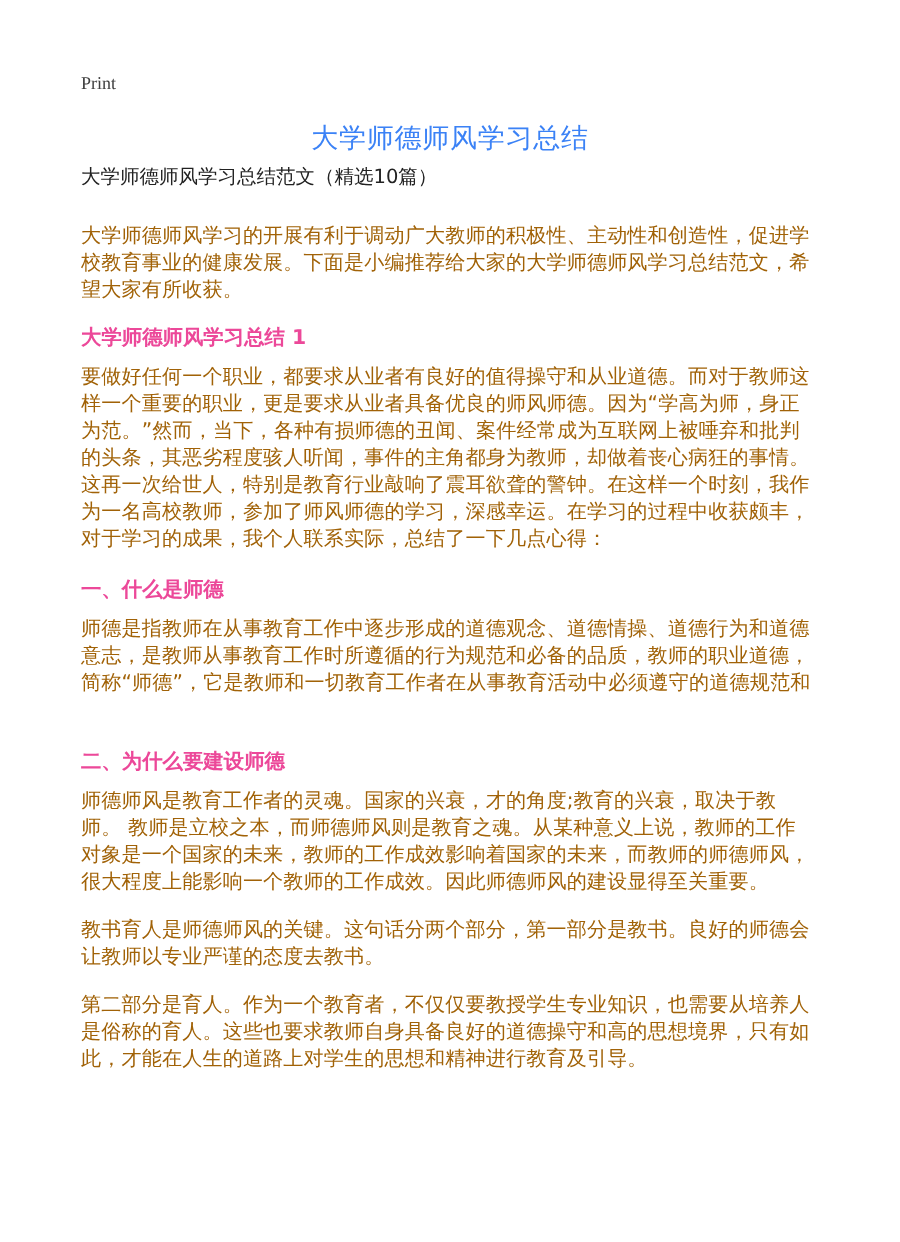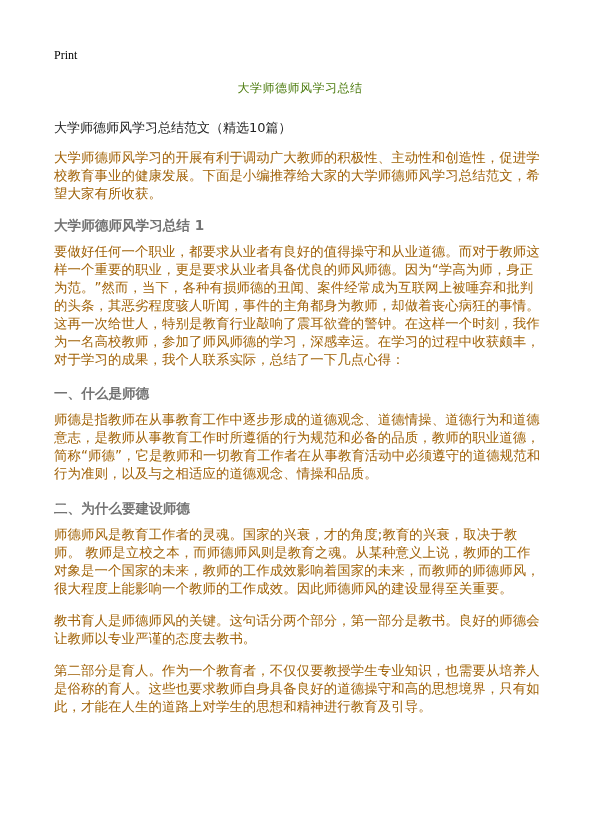--- a/index.html
+++ b/index.html
@@ -4,39 +4,39 @@
   <style>
     html, body { margin: 0; padding: 0; background: #ffffff; }
     body {
       width: 600px; height: 828px; overflow: hidden; position: relative;
       font-family: "DejaVu Sans", "Liberation Sans", sans-serif;
       color: #1a1a1a;
     }
     .print-label {
       position: absolute; left: 54px; top: 48px;
       font-family: "Liberation Serif", "DejaVu Serif", serif;
-      font-size: 12px; color: #000000;
+      font-size: 12px; color: #404040;
     }
     .doc-title {
       position: absolute; left: 0; top: 80px; width: 600px; text-align: center;
-      font-size: 12px; font-weight: normal; color: #4d7c0f; margin: 0;
+      font-size: 18px; font-weight: normal; color: #3b82f6; margin: 0;
       letter-spacing: 0.5px;
     }
     .subtitle {
-      position: absolute; left: 54px; top: 119px;
+      position: absolute; left: 54px; top: 109px;
       font-size: 13px; color: #222; margin: 0;
     }
     .block { position: absolute; left: 54px; width: 500px; margin: 0; }
     p.block {
       font-size: 13.4px; line-height: 18px; color: #a16207;
       letter-spacing: 0.1px;
     }
     p.block span { display: block; white-space: nowrap; }
     h3.block {
-      font-size: 13.6px; font-weight: bold; color: #737373; line-height: 18px;
+      font-size: 13.6px; font-weight: bold; color: #ec4899; line-height: 18px;
     }
   </style>
 </head>
 <body>
 
 <div>
   <div class="print-label">Print</div>
 
   <h1 class="doc-title">大学师德师风学习总结</h1>
 
@@ -59,21 +59,20 @@
     <span>为一名高校教师，参加了师风师德的学习，深感幸运。在学习的过程中收获颇丰，</span>
     <span>对于学习的成果，我个人联系实际，总结了一下几点心得：</span>
   </p>
 
   <h3 class="block" style="top:384px;">一、什么是师德</h3>
 
   <p class="block" style="top:411px;">
     <span>师德是指教师在从事教育工作中逐步形成的道德观念、道德情操、道德行为和道德</span>
     <span>意志，是教师从事教育工作时所遵循的行为规范和必备的品质，教师的职业道德，</span>
     <span>简称“师德”，它是教师和一切教育工作者在从事教育活动中必须遵守的道德规范和</span>
-    <span>行为准则，以及与之相适应的道德观念、情操和品质。</span>
   </p>
 
   <h3 class="block" style="top:499px;">二、为什么要建设师德</h3>
 
   <p class="block" style="top:526px;">
     <span>师德师风是教育工作者的灵魂。国家的兴衰，才的角度;教育的兴衰，取决于教</span>
     <span>师。 教师是立校之本，而师德师风则是教育之魂。从某种意义上说，教师的工作</span>
     <span>对象是一个国家的未来，教师的工作成效影响着国家的未来，而教师的师德师风，</span>
     <span>很大程度上能影响一个教师的工作成效。因此师德师风的建设显得至关重要。</span>
   </p>

